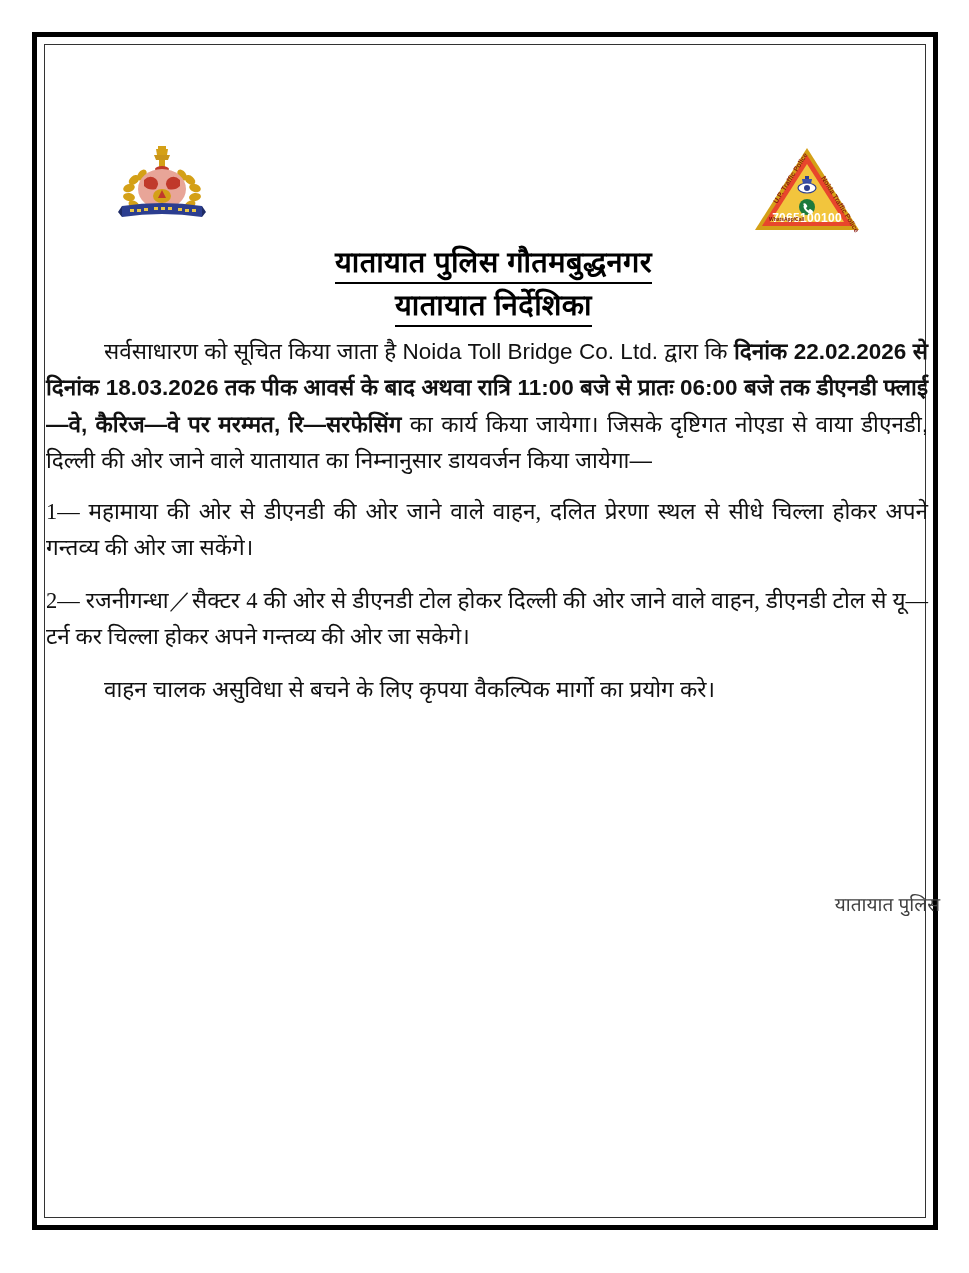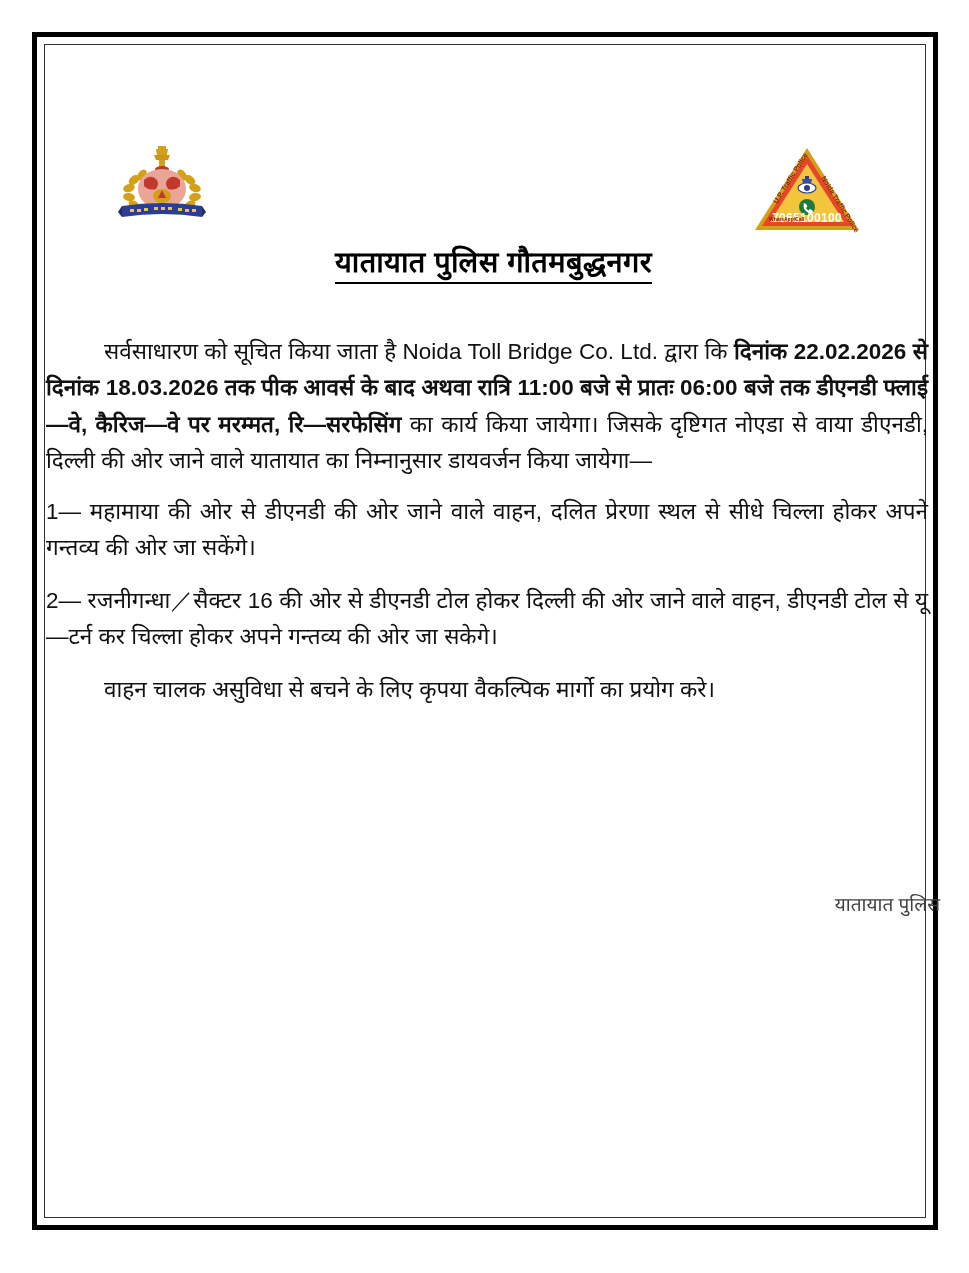--- a/index.html
+++ b/index.html
@@ -106,21 +106,21 @@
     text-justify: inter-word;
   }
 
   .para {
     margin-bottom: 14px;
     text-align: justify;
     text-justify: inter-word;
   }
   .para.intro { text-indent: 58px; }
   .para.closing { text-indent: 58px; margin-top: 14px; }
-  .para.numbered { margin-bottom: 16px; text-indent: 0; }
+  .para.numbered { margin-bottom: 16px; text-indent: 0; font-family: Liberation Serif, serif; }
 
   .para b, .para .bold { font-weight: 700; }
   .latin { font-family: "Liberation Sans", "DejaVu Sans", sans-serif; }
 
   
   .signature {
     position: absolute;
     left: 0;
     top: 845px;
     width: 934px;
@@ -216,29 +216,30 @@
 
           <text x="56" y="78" text-anchor="middle" fill="#ffffff" font-family="Liberation Sans, sans-serif" font-size="12" font-weight="700" letter-spacing="0.3">7065100100</text>
           <text x="18" y="77" fill="#7a1509" font-family="Liberation Sans, sans-serif" font-size="5" font-weight="700">WhatsApp/Call</text>
         </svg>
       </div>
     </div>
 
     <div class="heading-block">
       <div class="heading-line">यातायात पुलिस गौतमबुद्धनगर</div>
       <br>
+      <div class="heading-line second">यातायात निर्देशिका</div>
     </div>
 
     <div class="body-block">
 
       <p class="para intro"><span>सर्वसाधारण को सूचित किया जाता है </span><span class="latin">Noida Toll Bridge Co. Ltd.</span><span> द्वारा कि </span><b>दिनांक </b><b class="latin">22.02.2026</b><b> से </b><b>दिनांक </b><b class="latin">18.03.2026</b><b> तक पीक आवर्स के बाद अथवा रात्रि </b><b class="latin">11:00</b><b> बजे से प्रातः </b><b class="latin">06:00</b><b> बजे तक डीएनडी फ्लाई—वे, कैरिज—वे पर मरम्मत, रि—सरफेसिंग </b><span>का कार्य किया जायेगा। जिसके दृष्टिगत नोएडा से वाया डीएनडी, दिल्ली की ओर जाने वाले यातायात का निम्नानुसार डायवर्जन किया जायेगा—</span></p>
 
       <p class="para numbered"><span>1—</span><span> महामाया की ओर से डीएनडी की ओर जाने वाले वाहन, दलित प्रेरणा स्थल से सीधे चिल्ला होकर अपने गन्तव्य की ओर जा सकेंगे।</span></p>
 
-      <p class="para numbered"><span>2—</span><span> रजनीगन्धा／सैक्टर 16 की ओर से डीएनडी टोल होकर दिल्ली की ओर जाने वाले वाहन, डीएनडी टोल से यू—टर्न कर चिल्ला होकर अपने गन्तव्य की ओर जा सकेगे।</span></p>
+      <p class="para numbered"><span>2—</span><span> रजनीगन्धा／सैक्टर 4 की ओर से डीएनडी टोल होकर दिल्ली की ओर जाने वाले वाहन, डीएनडी टोल से यू—टर्न कर चिल्ला होकर अपने गन्तव्य की ओर जा सकेगे।</span></p>
 
       <p class="para closing">वाहन चालक असुविधा से बचने के लिए कृपया वैकल्पिक मार्गो का प्रयोग करे।</p>
     </div>
 
     <div class="signature">
       <span class="sig-line">यातायात पुलिस</span>
     </div>
 
   </div>
 </div>

